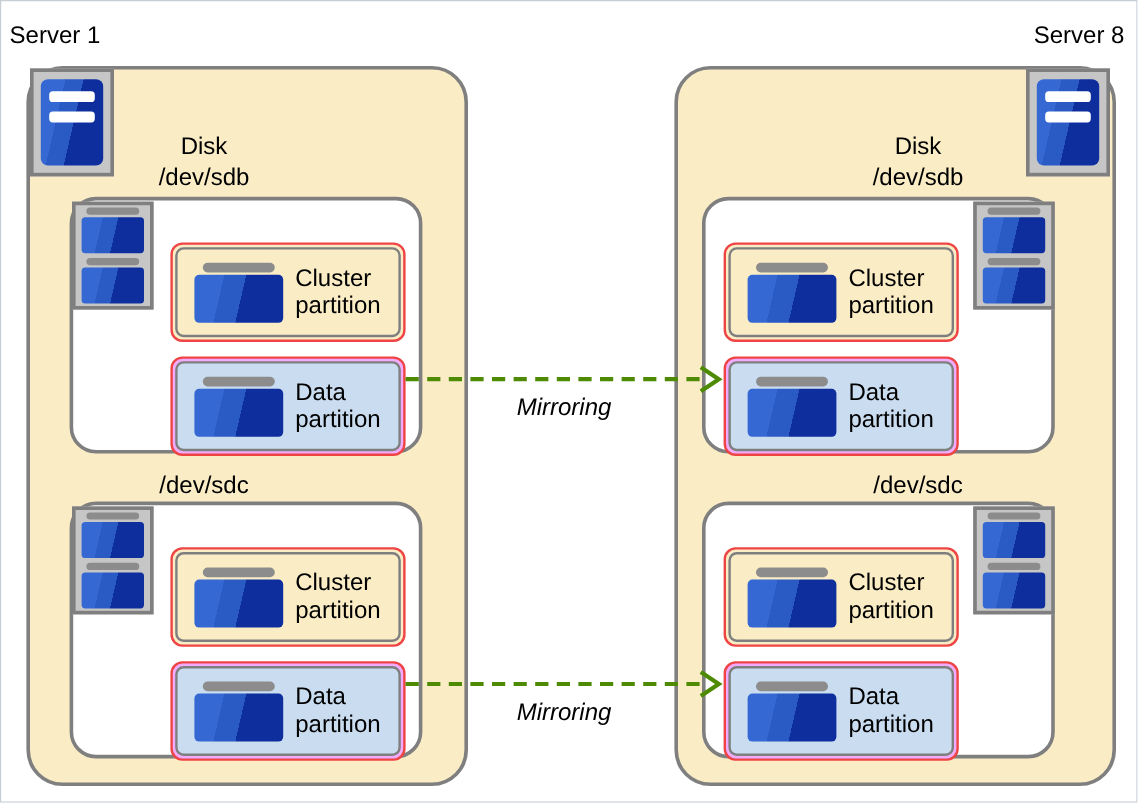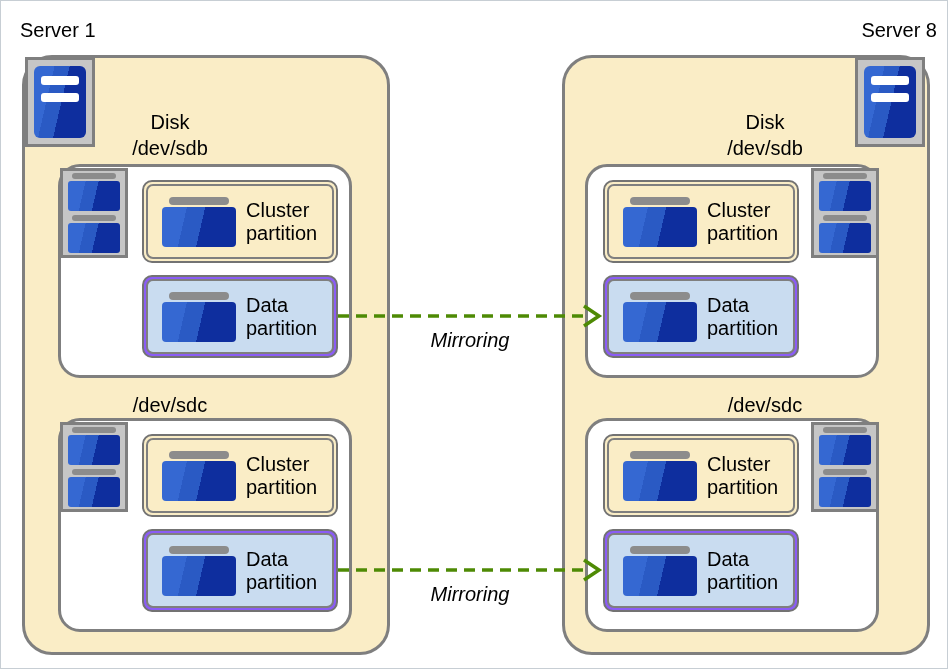--- a/index.html
+++ b/index.html
@@ -26,45 +26,45 @@
   .disk-label{width:160px;text-align:center;font-size:20px;line-height:26px;}
   .disk-box{background:#ffffff;border:3px solid #7f7f7f;border-radius:22px;width:288px;height:208px;}
   
   .disk-array-icon{width:62px;height:84px;background:#c6c6c6;border:3px solid #7f7f7f;
     display:flex;flex-direction:column;justify-content:center;align-items:center;gap:4px;padding:0;}
   .drive-unit{width:52px;}
   .drive-unit .dbar{width:44px;height:6px;background:#8c8c8c;border-radius:3px;margin:0 auto 2px auto;}
   .drive-unit .dbody{width:52px;height:30px;border-radius:3px;
     background:linear-gradient(103deg,#3568d2 30%,#2a5ac4 30% 52%,#0e2e9e 52%);}
   
-  .partition-outer{width:188px;height:75px;border:2px solid #737373;border-radius:10px;padding:2px;}
+  .partition-outer{width:188px;height:75px;border:2px solid #ef4444;border-radius:10px;padding:2px;margin-top:22px;}
   .partition-inner{width:100%;height:100%;border:2px solid #7f7f7f;border-radius:7px;
     box-sizing:border-box;display:flex;align-items:center;}
   .fill-cream,.fill-cream .partition-inner{background:#FAEDC6;}
   .fill-blue,.fill-blue .partition-inner{background:#C9DCF0;}
   .partition-outer.fill-cream{background:#FAEDC6;}
-  .partition-outer.fill-blue{background:#8b5cf6;}
+  .partition-outer.fill-blue{background:#f0abfc;}
   
   .disk-icon{margin-left:14px;width:74px;flex:0 0 auto;}
   .disk-icon .dbar{width:60px;height:8px;background:#8c8c8c;border-radius:4px;margin:0 auto 2px auto;}
   .disk-icon .dbody{width:74px;height:40px;border-radius:4px;
     background:linear-gradient(103deg,#3568d2 30%,#2a5ac4 30% 52%,#0e2e9e 52%);}
   .partition-label{margin-left:10px;width:95px;font-size:20px;line-height:23px;}
   
   .arrow-svg{overflow:visible;}
   .arrow-line{stroke:#4e8a04;stroke-width:3.5;stroke-dasharray:11 7;}
   .arrow-head{stroke:#4e8a04;stroke-width:3.5;fill:none;}
   .mirroring-label{width:140px;text-align:center;font-size:20px;line-height:22px;font-style:italic;}
 </style>
 </head>
 <body>
 
 <div class="canvas">
 
-  <div class="abs server-label" style="left:20px;top:19px;">Server 1</div>
+  <div class="abs server-label" style="left:8px;top:19px;">Server 1</div>
 
   <div class="abs server-box" style="left:22px;top:55px;"></div>
 
   <div class="abs server-icon" style="left:25px;top:57px;">
     <div class="tower">
       <div class="bar b1"></div>
       <div class="bar b2"></div>
     </div>
   </div>
 

